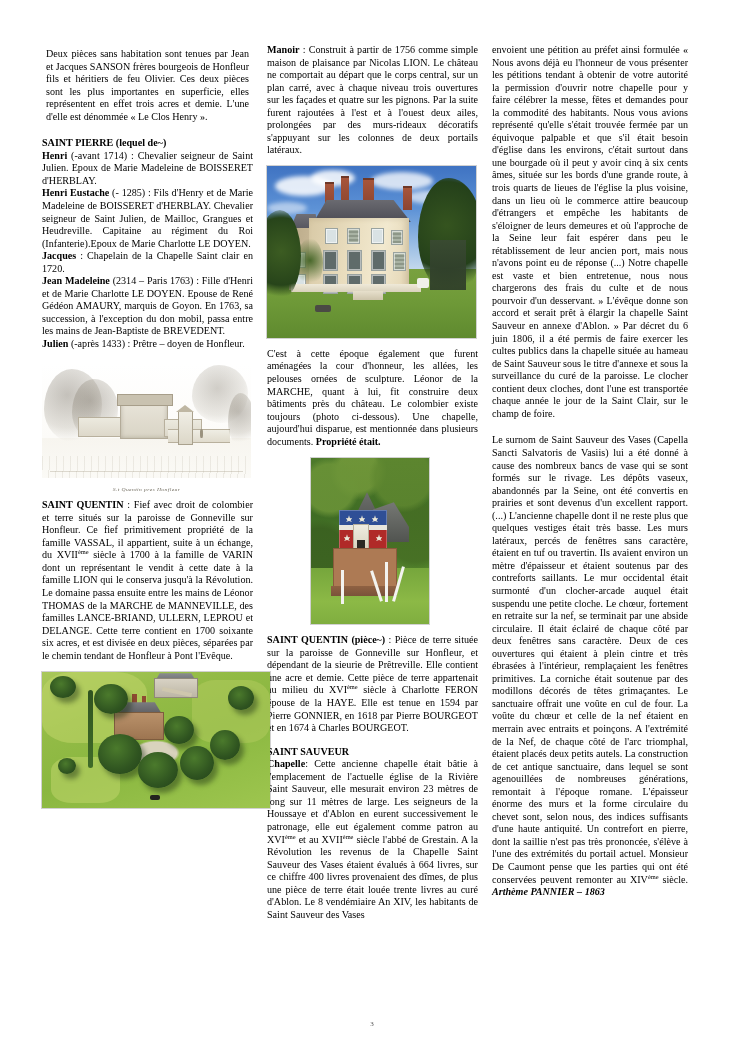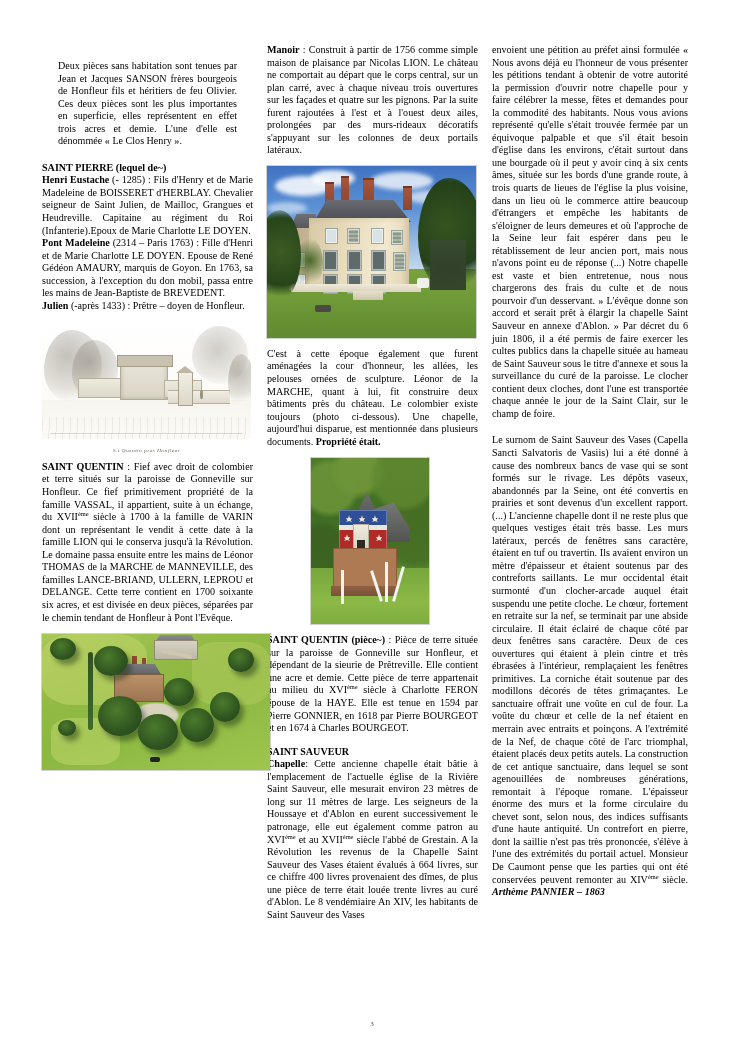--- a/index.html
+++ b/index.html
@@ -33,21 +33,21 @@
   .col {
     width: 211px;
     font-size: 10.1px;
     line-height: 12.55px;
     text-align: justify;
     text-justify: inter-word;
     hyphens: none;
   }
   .col-3 { width: 196px; }
   p {
-    margin: 16px;
+    margin: 4px;
     text-align: justify;
   }
   p.para { margin-bottom: 0; }
   .gap-sm { height: 11px; }
   .gap-md { height: 14px; }
   b, .b { font-weight: bold; }
   .it { font-style: italic; font-weight: bold; }
   sup {
     font-size: 6.4px;
     vertical-align: super;
@@ -438,24 +438,30 @@
 
       <p class="para">Deux pièces sans habitation sont tenues par Jean et Jacques SANSON frères bourgeois de Honfleur fils et héritiers de feu Olivier. Ces deux pièces sont les plus importantes en superficie, elles représentent en  effet trois acres et demie. L'une d'elle est dénommée « Le Clos Henry ».</p>
 
       <div class="gap-md"></div>
 
       <p class="entry">
         <b>SAINT PIERRE (lequel de~)</b>
       </p>
 
       <p class="entry">
+        <b>Henri</b><span> (-avant 1714) : Chevalier seigneur de Saint Julien. Epoux de Marie Madeleine de BOISSERET d'HERBLAY.</span>
+      </p>
+      <p class="entry">
         <b>Henri Eustache</b><span> (- 1285) : Fils d'Henry et de Marie    Madeleine    de    BOISSERET d'HERBLAY. Chevalier seigneur de Saint Julien, de Mailloc, Grangues et Heudreville. Capitaine     au     régiment     du     Roi (Infanterie).Epoux de Marie Charlotte LE DOYEN.</span>
       </p>
       <p class="entry">
-        <b>Pont Madeleine</b><span> (2314 – Paris 1763) : Fille d'Henri et de Marie Charlotte LE DOYEN. Epouse de René Gédéon AMAURY, marquis de Goyon. En 1763, sa succession, à l'exception du don mobil, passa entre les mains de Jean-Baptiste de BREVEDENT.</span>
+        <b>Jacques</b><span> : Chapelain de la Chapelle Saint clair en 1720.</span>
+      </p>
+      <p class="entry">
+        <b>Jean Madeleine</b><span> (2314 – Paris 1763) : Fille d'Henri et de Marie Charlotte LE DOYEN. Epouse de René Gédéon AMAURY, marquis de Goyon. En 1763, sa succession, à l'exception du don mobil, passa entre les mains de Jean-Baptiste de BREVEDENT.</span>
       </p>
       <p class="entry">
         <b>Julien</b><span> (-après 1433) : Prêtre – doyen de Honfleur.</span>
       </p>
 
       <div class="engraving-wrap">
         <div class="engraving">
           <div class="eng-sky"></div>
           <div class="eng-ground"></div>
           <div class="eng-tree eng-t1"></div>

